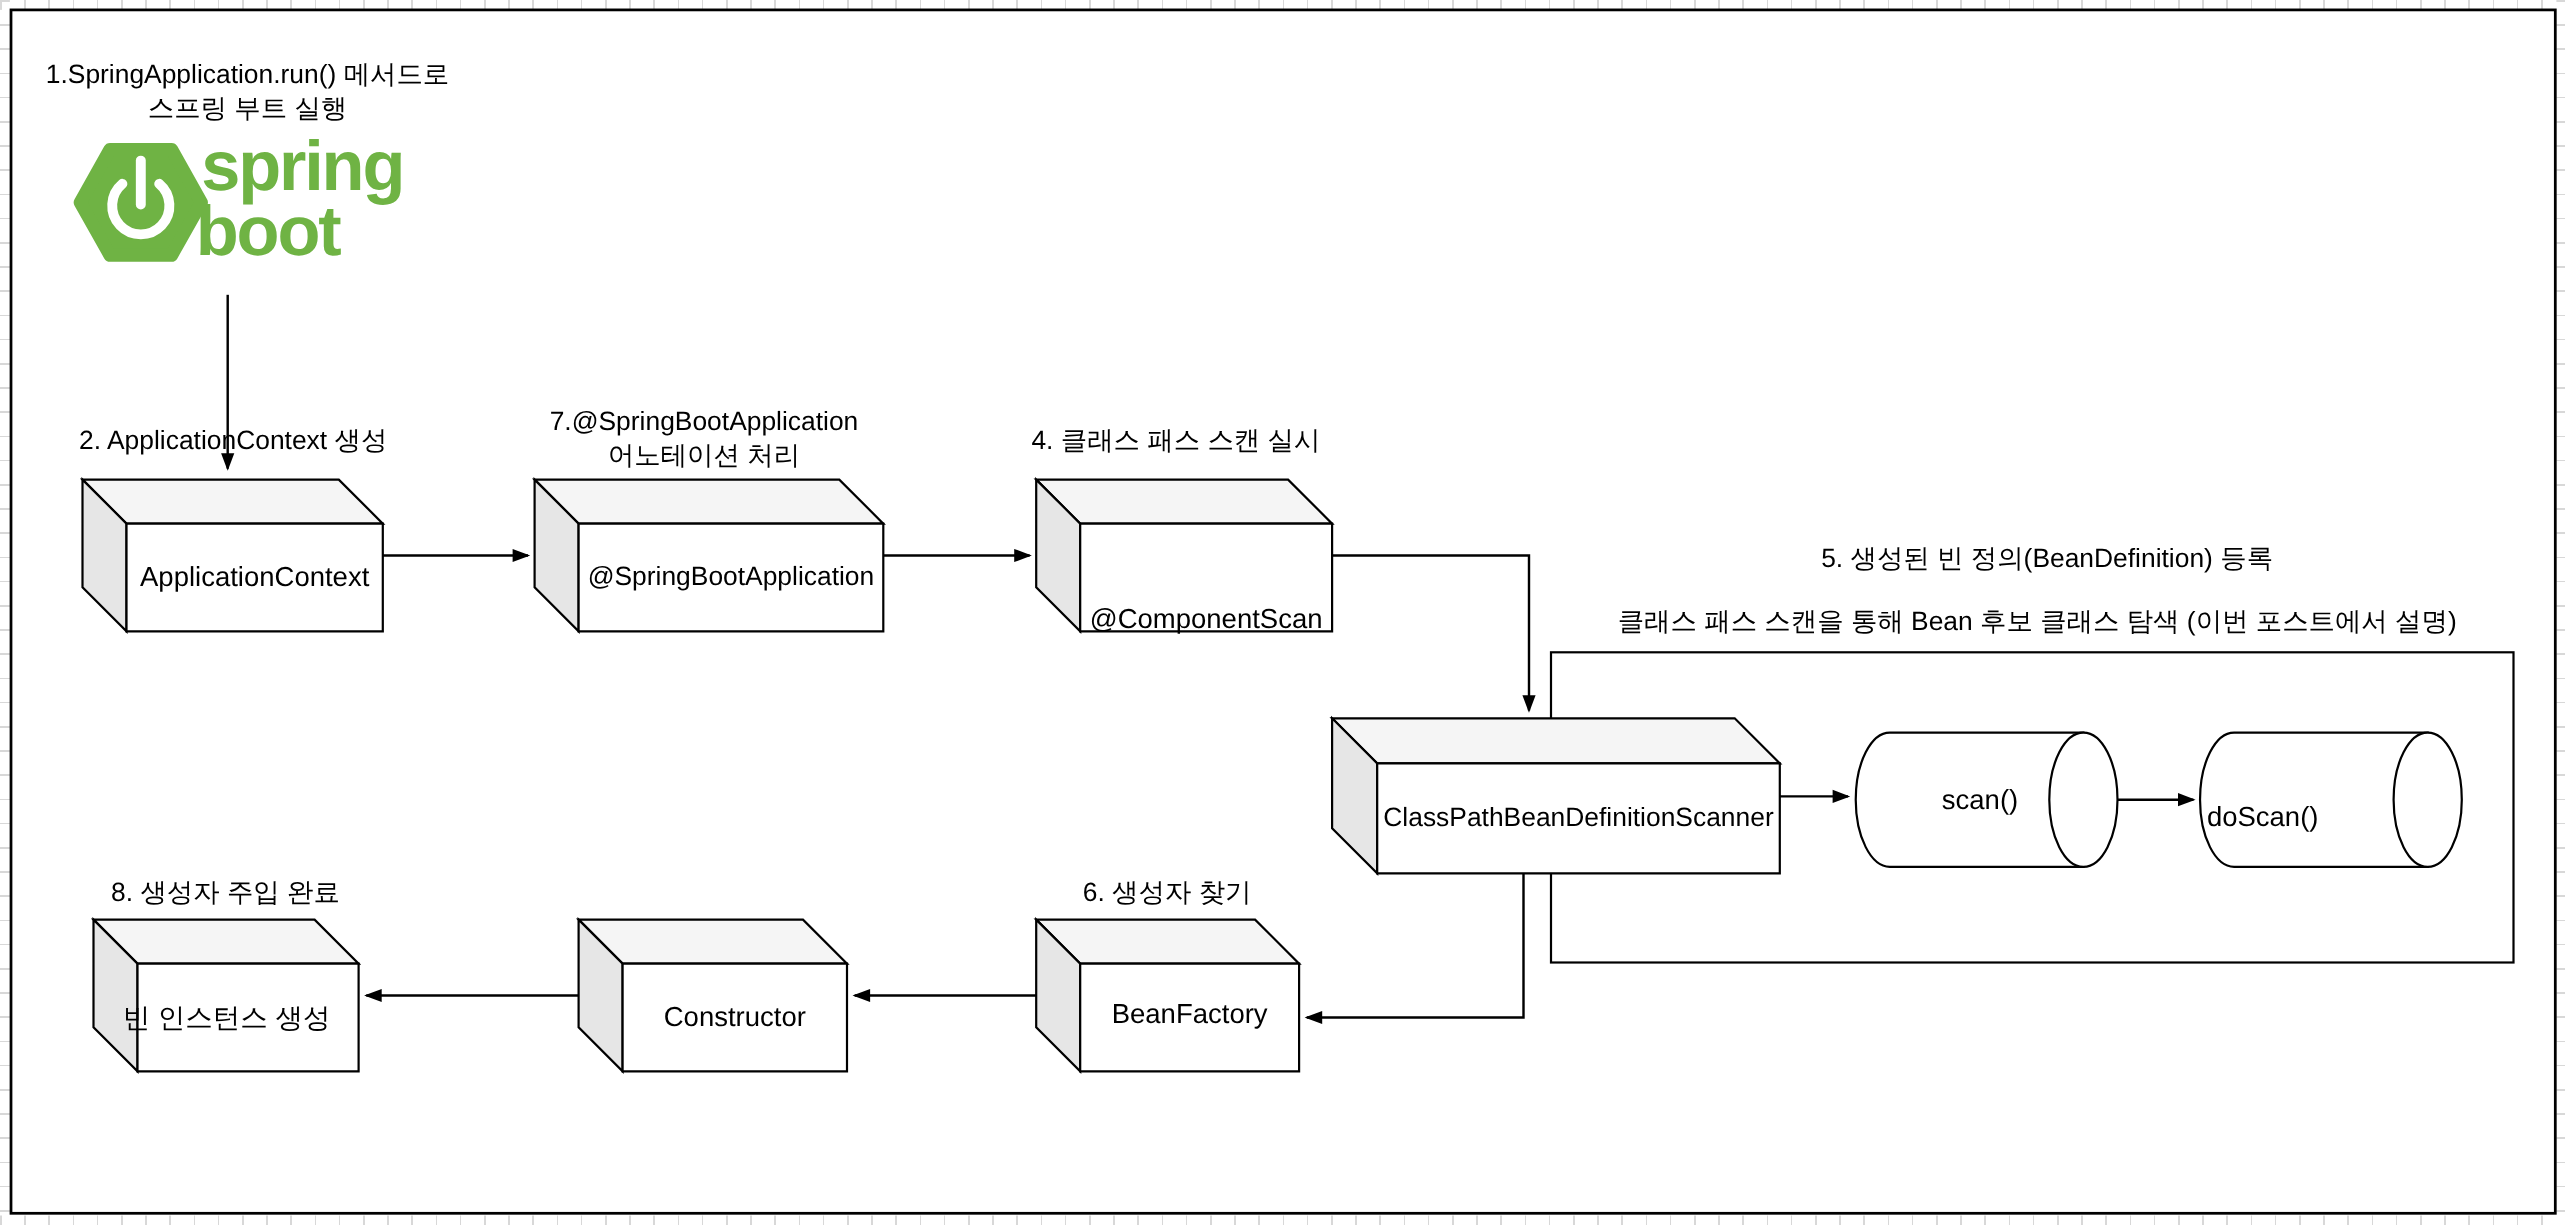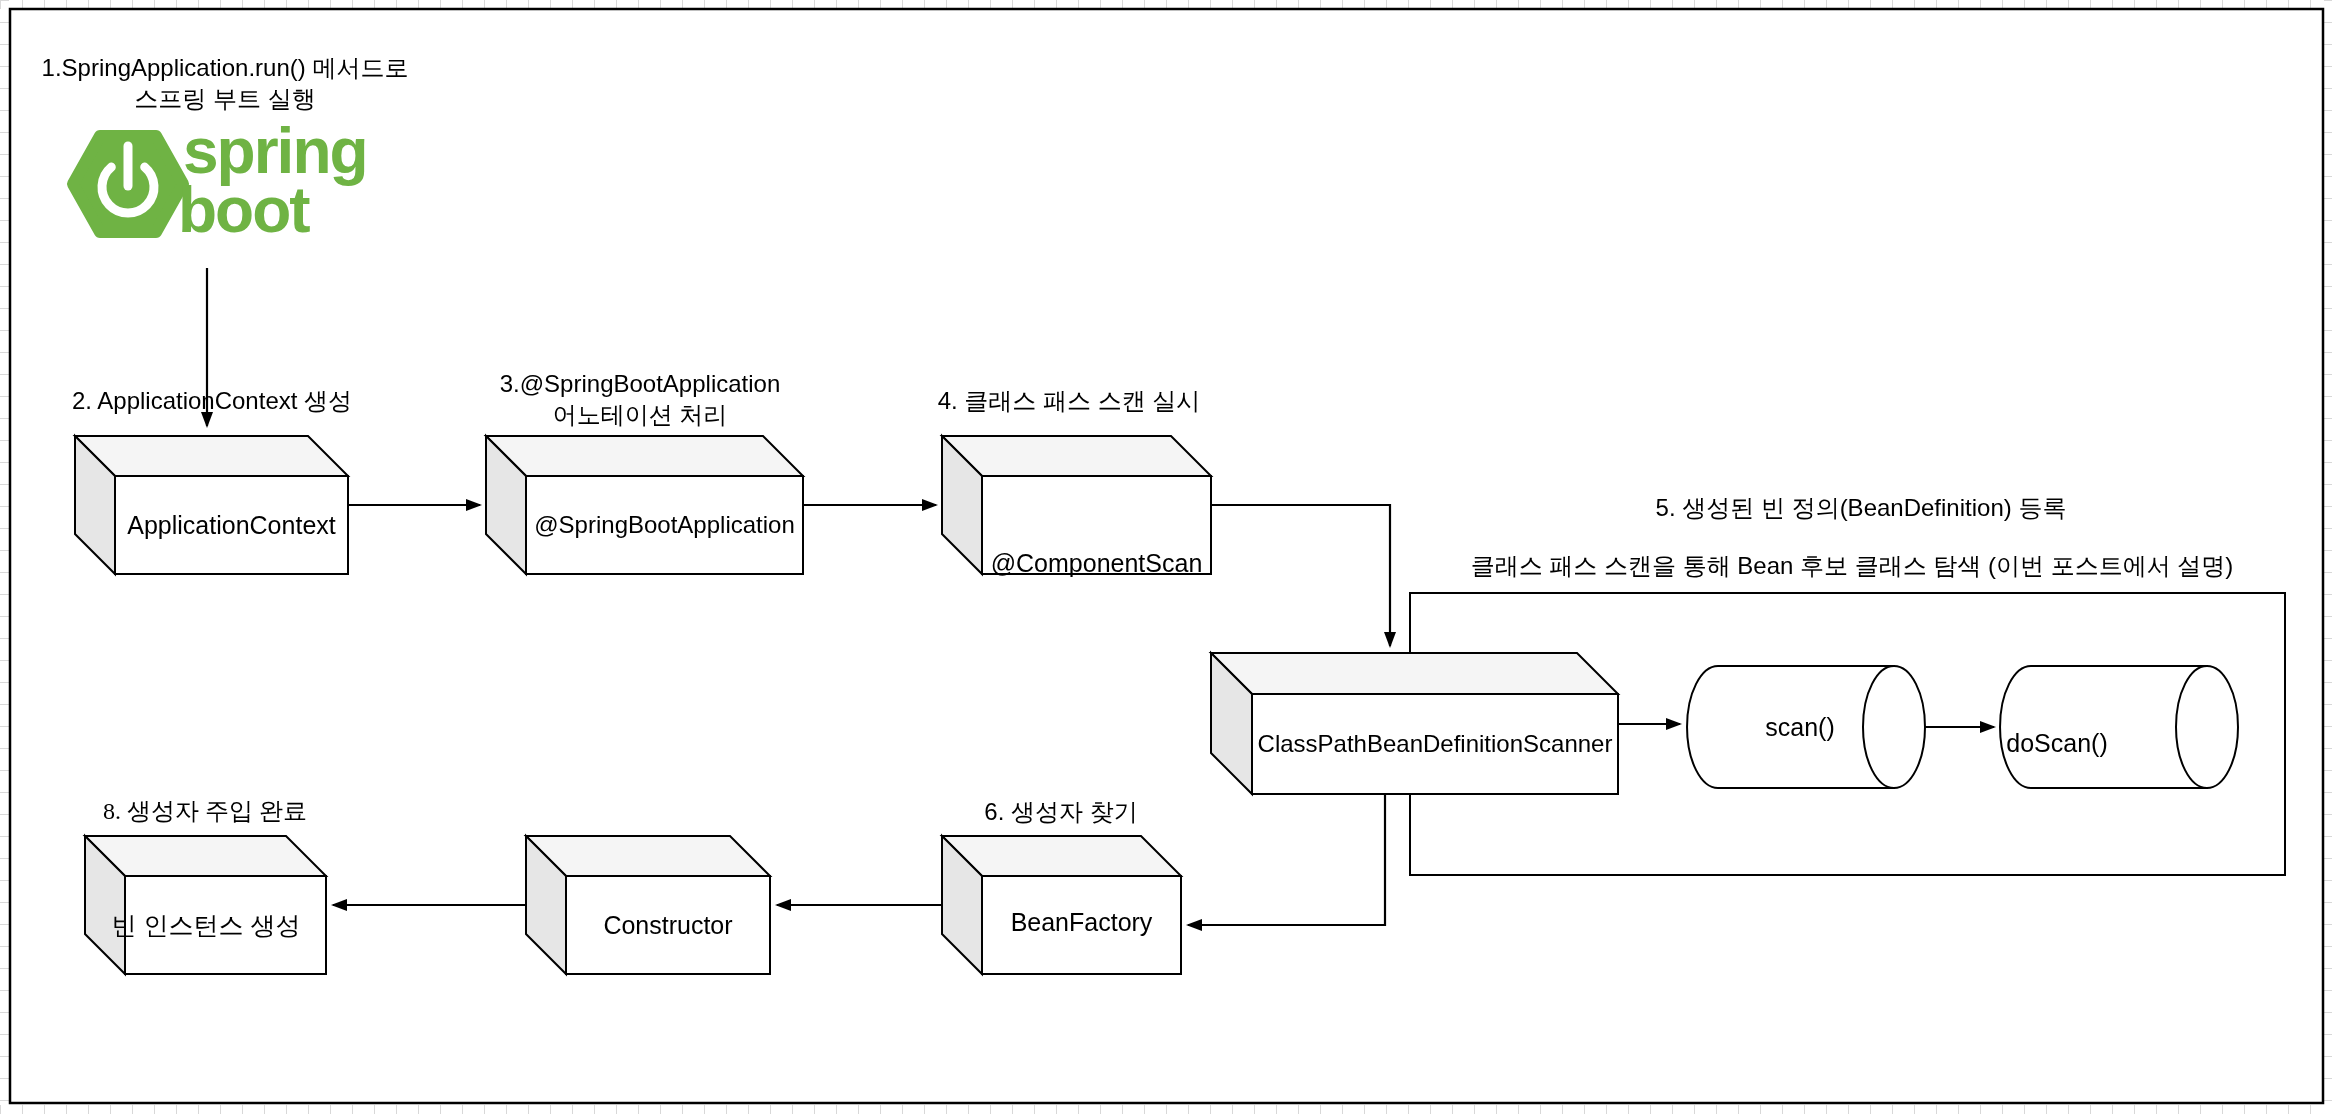--- a/index.html
+++ b/index.html
@@ -130,41 +130,41 @@
   <div class="lbl" style="left:25px; top:52px; width:400px;">
     <span>1.SpringApplication.run() 메서드로</span>
     <span>스프링 부트 실행</span>
   </div>
 
   <div class="lbl" style="left:52px; top:385px; width:320px;">
     <span>2. ApplicationContext 생성</span>
   </div>
 
   <div class="lbl" style="left:480px; top:368px; width:320px;">
-    <span>3.@SpringBootApplication</span>
+    <span>7.@SpringBootApplication</span>
     <span>어노테이션 처리</span>
   </div>
 
   <div class="lbl" style="left:909px; top:385px; width:320px;">
     <span>4. 클래스 패스 스캔 실시</span>
   </div>
 
   <div class="lbl" style="left:1561px; top:492px; width:600px;">
     <span>5. 생성된 빈 정의(BeanDefinition) 등록</span>
   </div>
   <div class="lbl" style="left:1452px; top:550px; width:800px;">
     <span>클래스 패스 스캔을 통해 Bean 후보 클래스 탐색 (이번 포스트에서 설명)</span>
   </div>
 
   <div class="lbl" style="left:901px; top:796px; width:320px;">
     <span>6. 생성자 찾기</span>
   </div>
 
 
-  <div class="lbl" style="left:45px; top:796px; width:320px;font-family:Liberation Serif, serif;">
+  <div class="lbl" style="left:45px; top:796px; width:320px;">
     <span>8. 생성자 주입 완료</span>
   </div>
 
   <div class="node-label" style="left:115px; top:476px; width:233px; height:98px;">ApplicationContext</div>
 
   <div class="node-label small" style="left:526px; top:476px; width:277px; height:98px;">@SpringBootApplication</div>
 
   <div class="node-label" style="left:982px; top:476px; width:229px; height:98px;margin-top:38px;">@ComponentScan</div>
 
   <div class="node-label small" style="left:1252px; top:694px; width:366px; height:100px;">ClassPathBeanDefinitionScanner</div>

